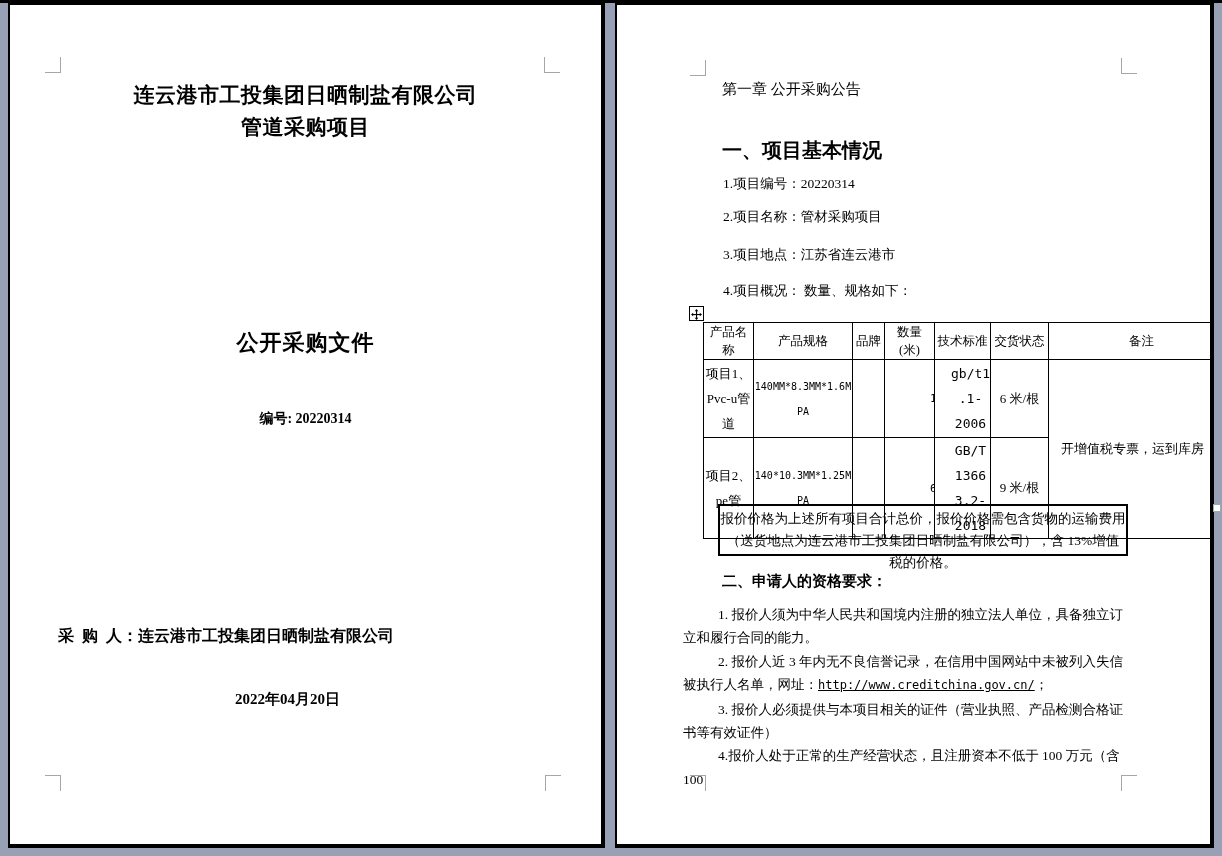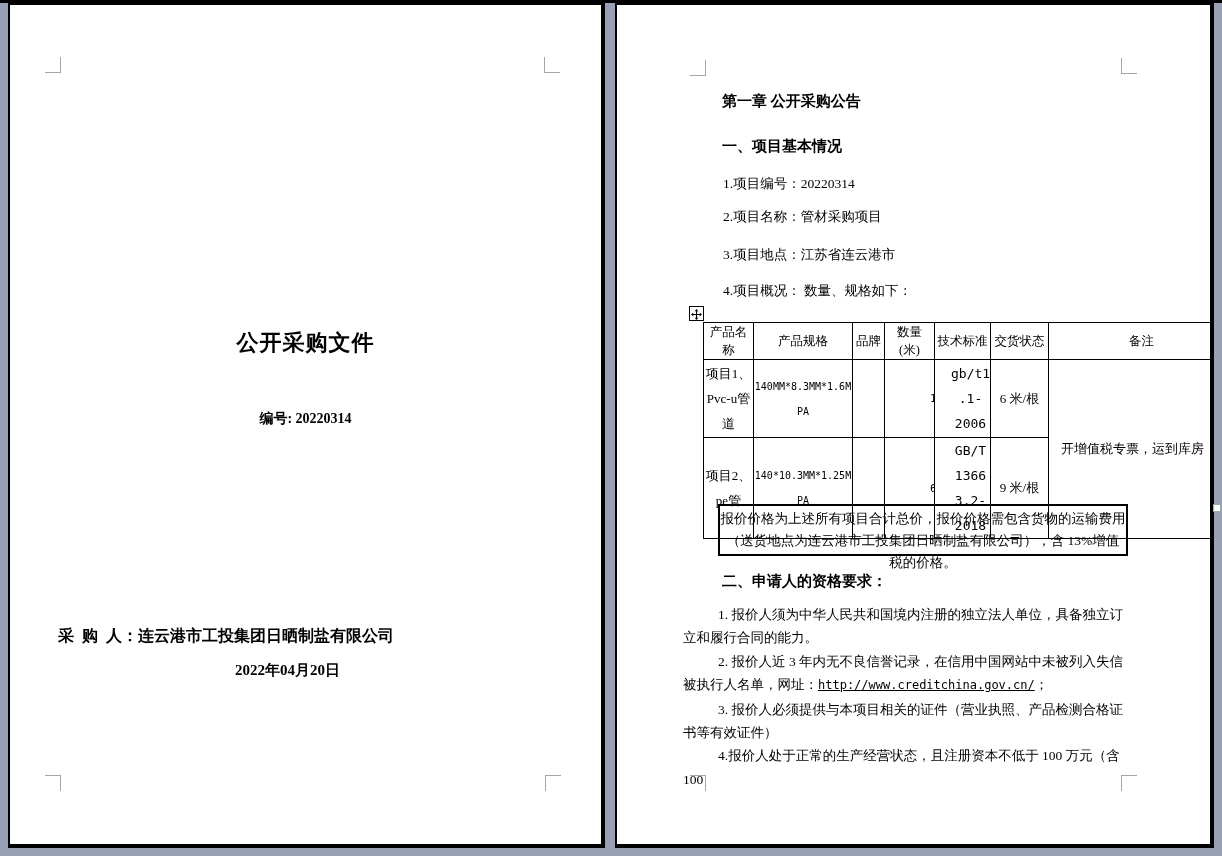--- a/index.html
+++ b/index.html
@@ -20,26 +20,26 @@
   .mark.br { border-left-width:1px;  border-top-width:1px; }
 
   
   .l-title { position:absolute; left:0; top:74px; width:100%; text-align:center;
              font-size:21px; font-weight:bold; line-height:32px; letter-spacing:0.5px; }
   .l-doctitle { position:absolute; left:0; top:323px; width:100%; text-align:center;
              font-size:22px; font-weight:600; letter-spacing:1px; }
   .l-number { position:absolute; left:0; top:405px; width:100%; text-align:center;
              font-size:14px; font-weight:bold; }
   .l-purchaser { position:absolute; left:48px; top:621px; font-size:16px; font-weight:bold; white-space:pre; }
-  .l-date { position:absolute; left:0; top:656px; width:100%; padding-right:36px; text-align:center;
+  .l-date { position:absolute; left:0; top:685px; width:100%; padding-right:36px; text-align:center;
              font-size:15px; font-weight:bold; }
 
   
-  .r-chapter { position:absolute; left:105px; top:87px;  font-size:15px; font-weight:bold; }
-  .r-s1      { position:absolute; left:105px; top:132px; font-size:15px; font-weight:bold; }
+  .r-chapter { position:absolute; left:105px; top:75px;  font-size:15px; font-weight:normal; }
+  .r-s1      { position:absolute; left:105px; top:132px; font-size:20px; font-weight:bold; }
   .r-item    { position:absolute; left:106px; font-size:13.5px; }
   .r-s2      { position:absolute; left:105px; top:567px; font-size:15px; font-weight:bold; }
   .r-paras   { position:absolute; left:66px; top:598px; width:444px; font-size:13.5px;
                line-height:23.4px; word-break:break-all; }
   .r-paras p { text-indent:35px; }
   .url { text-decoration:underline; font-family:"DejaVu Sans Mono",monospace; font-size:12px; }
 
   
   .tbl-handle { position:absolute; left:72px; top:301px; width:15px; height:15px;
                 border:1px solid #000; background:#fff; cursor:move; }
@@ -68,20 +68,24 @@
 <body>
 
 <div class="top-border"></div>
 
 <div class="page page-left">
   <div class="mark tl" style="left:35px;  top:52px;"></div>
   <div class="mark tr" style="left:534px; top:52px;"></div>
   <div class="mark bl" style="left:35px;  top:770px;"></div>
   <div class="mark br" style="left:535px; top:770px;"></div>
 
+  <div class="l-title">
+    <div>连云港市工投集团日晒制盐有限公司</div>
+    <div>管道采购项目</div>
+  </div>
   <div class="l-doctitle">公开采购文件</div>
   <div class="l-number">编号: 20220314</div>
   <div class="l-purchaser">采  购  人：连云港市工投集团日晒制盐有限公司</div>
   <div class="l-date">2022年04月20日</div>
 </div>
 
 <div class="page page-right">
   <div class="mark tl" style="left:73px;  top:55px;"></div>
   <div class="mark tr" style="left:504px; top:53px;"></div>
   <div class="mark bl" style="left:73px;  top:770px;"></div>

